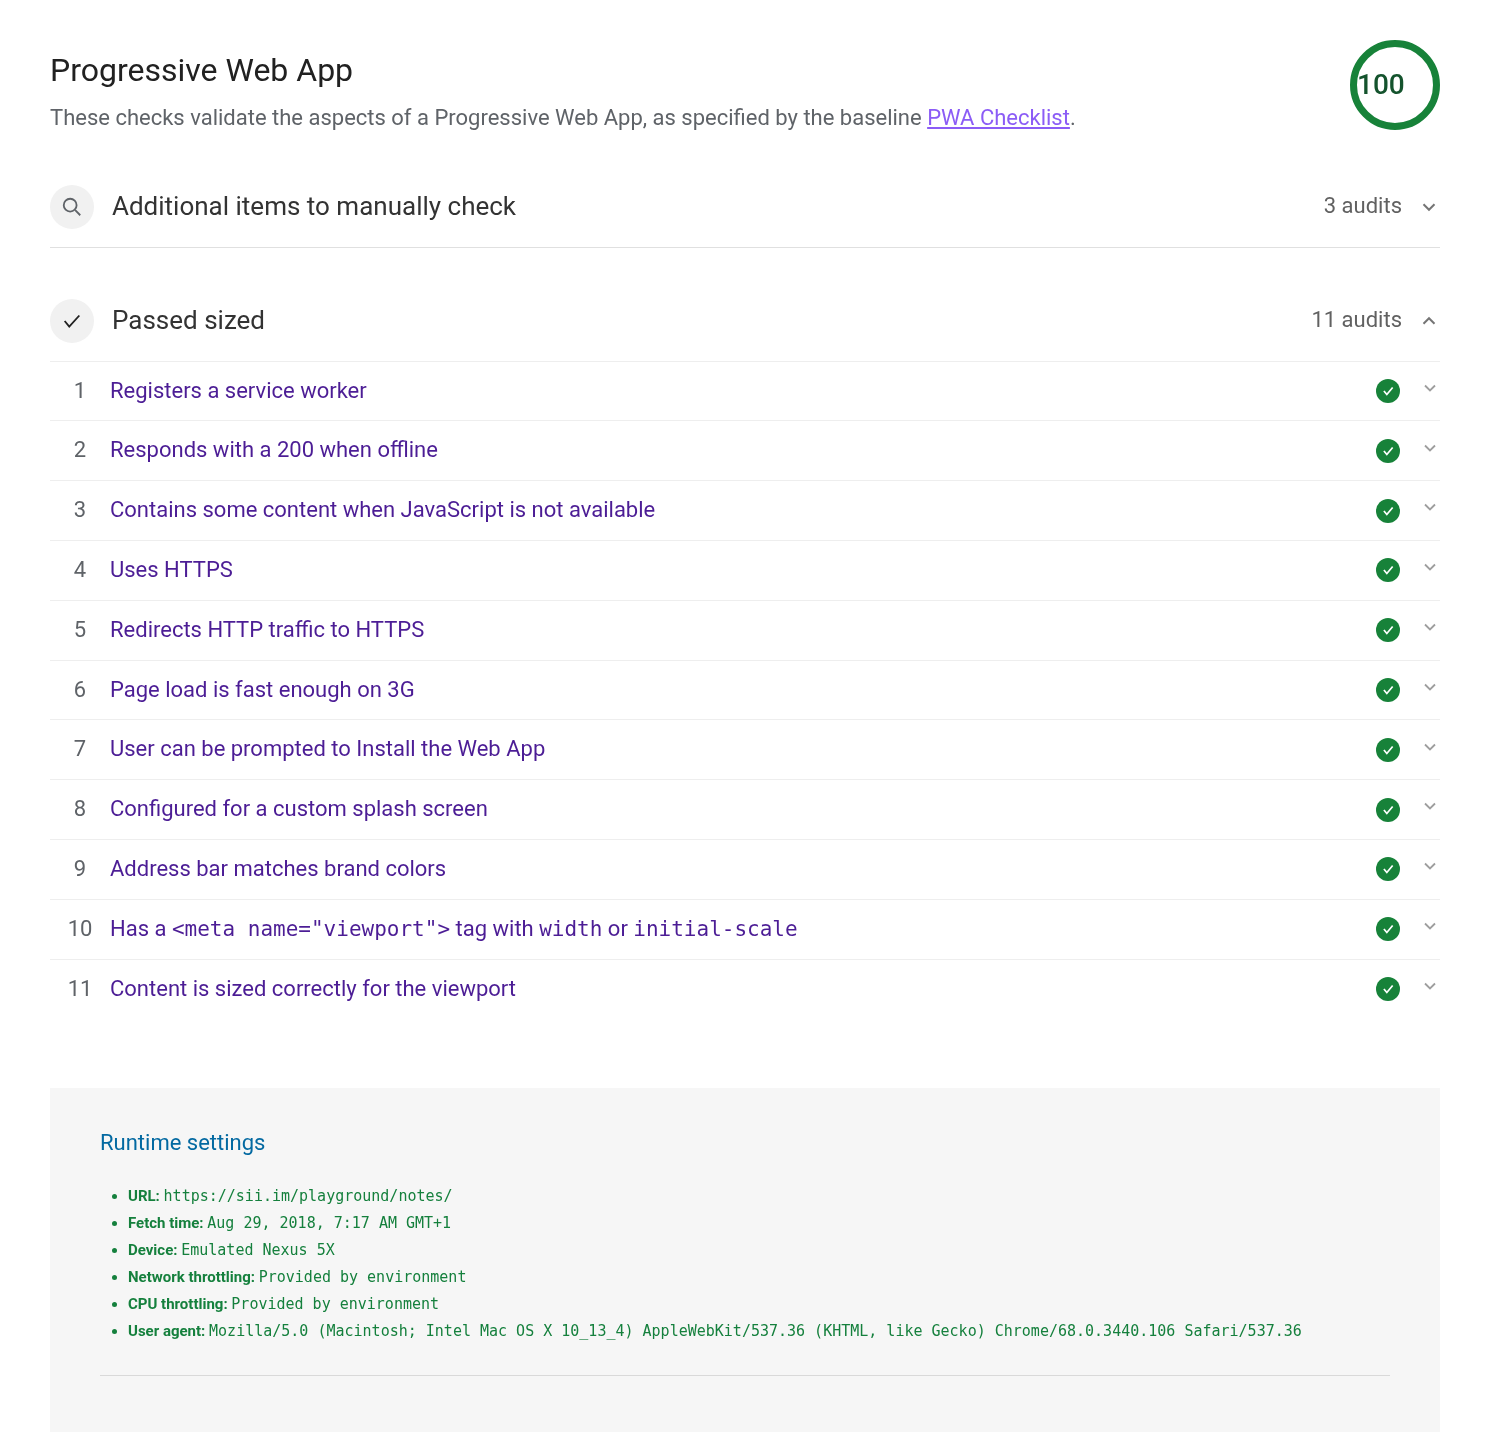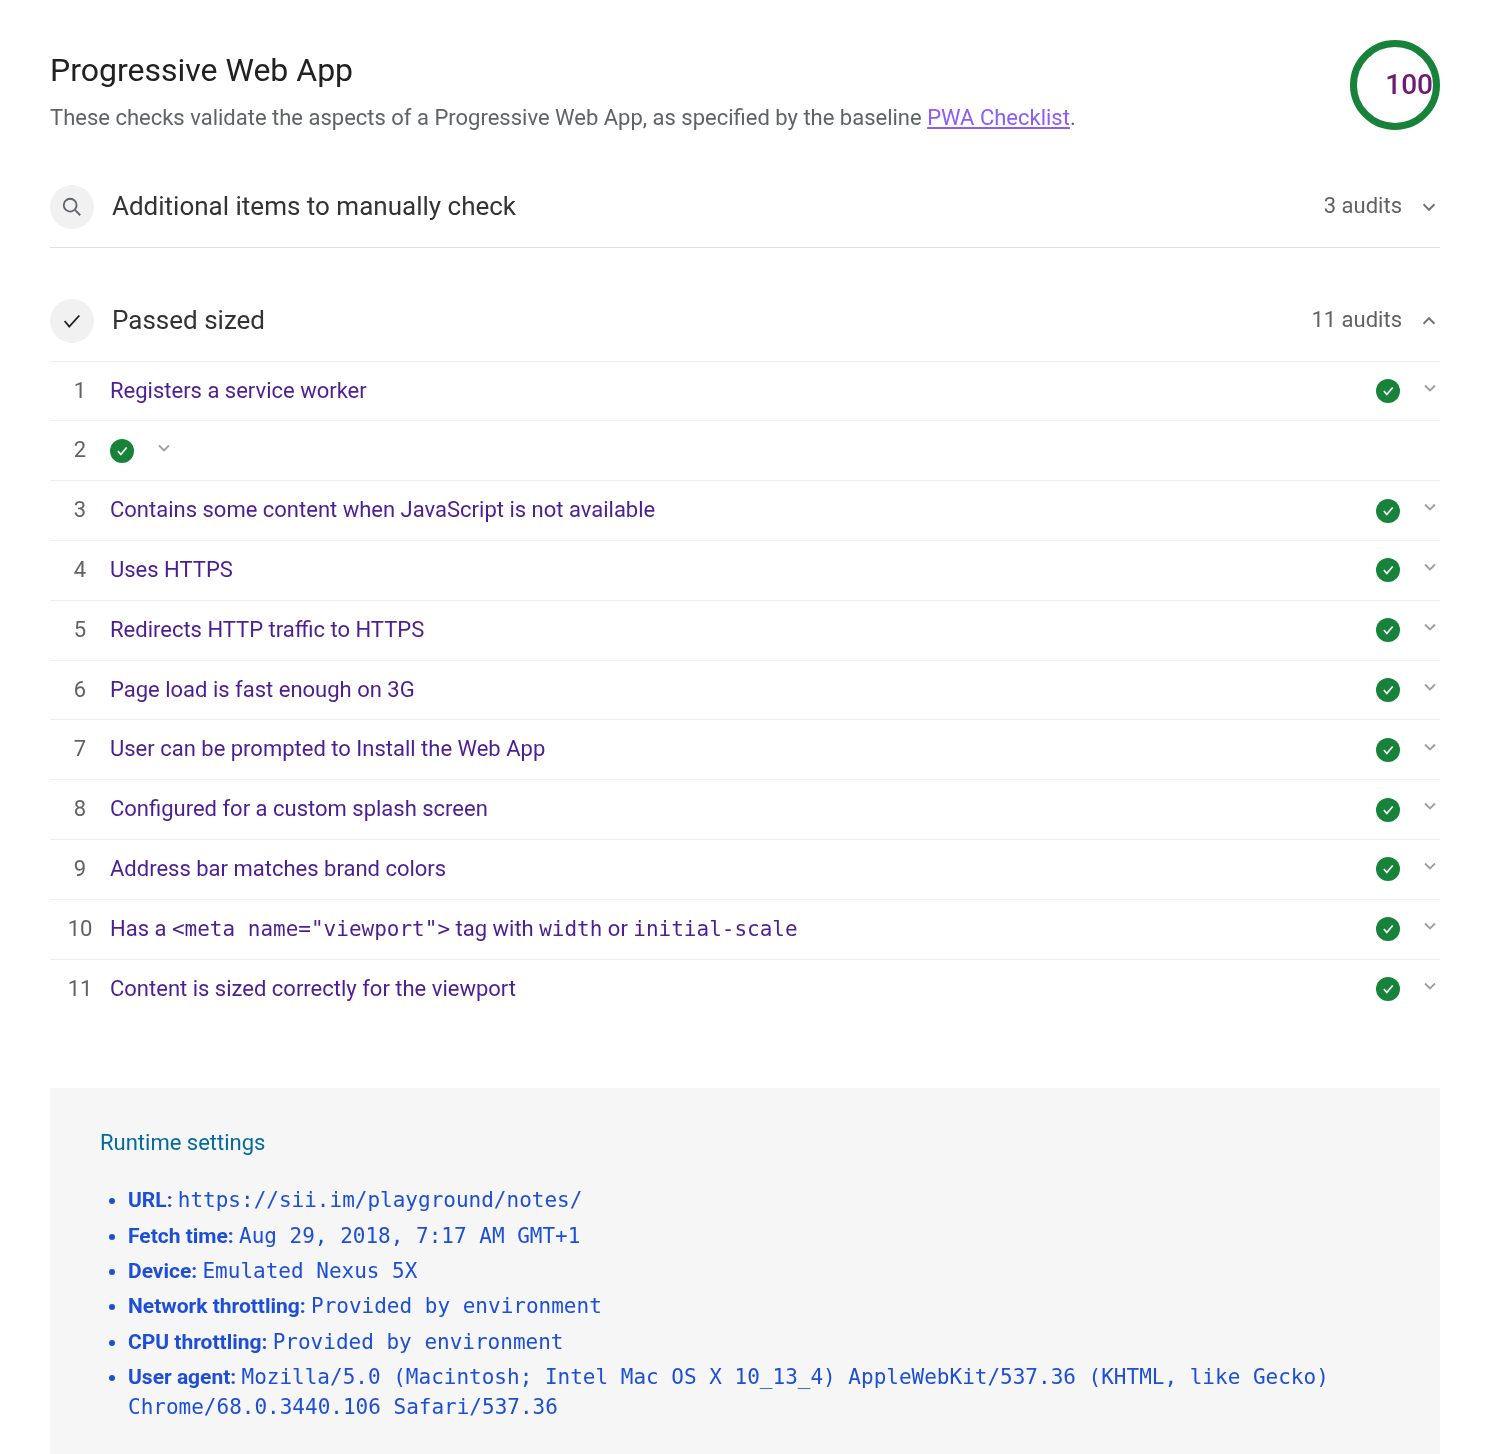--- a/index.html
+++ b/index.html
@@ -4,21 +4,21 @@
 <style>
   html,body{margin:0;padding:0;background:#fff;font-family:-apple-system,BlinkMacSystemFont,"Segoe UI",Roboto,Helvetica,Arial,sans-serif;color:#212121;font-size:18px;line-height:1.4;-webkit-font-smoothing:antialiased;}
   *{box-sizing:border-box;}
   .page{width:1490px;margin:0 auto;padding:40px 50px 50px;}
   
   .header{display:flex;justify-content:space-between;align-items:flex-start;}
   .header-left{max-width:1200px;}
   .title{font-size:32px;font-weight:400;color:#212121;margin:8px 0 10px;}
   .desc{font-size:22px;color:#5f6368;margin:0;}
   .desc a{color:#8b5cf6;text-decoration:underline;}
-  .score-ring{width:90px;height:90px;border:7px solid #178239;border-radius:50%;display:flex;align-items:center;justify-content:flex-end;font-size:28px;font-weight:500;color:#701a75;flex-shrink:0;}
+  .score-ring{width:90px;height:90px;border:7px solid #178239;border-radius:50%;display:flex;align-items:center;justify-content:flex-start;font-size:28px;font-weight:500;color:#14532d;flex-shrink:0;}
   
   .section{margin-top:45px;border-bottom:1px solid #e0e0e0;}
   .section.last{border-bottom:none;}
   .section-header{display:flex;align-items:center;padding:6px 0 18px;cursor:pointer;}
   .section-icon{width:44px;height:44px;border-radius:50%;background:#f1f1f1;display:flex;align-items:center;justify-content:center;flex-shrink:0;margin-right:18px;}
   .section-icon svg{width:22px;height:22px;stroke:#5f6368;fill:none;stroke-width:2;}
   .section-icon.check svg{stroke:#212121;}
   .section-title{font-size:26px;font-weight:400;color:#333;flex:1;}
   .section-count{font-size:22px;color:#616161;margin-right:16px;}
   .chev{width:22px;height:22px;stroke:#757575;fill:none;stroke-width:2.2;}
@@ -26,21 +26,21 @@
   .audit-row{display:flex;align-items:center;padding:14px 0;border-top:1px solid #eee;cursor:pointer;}
   .audit-num{width:60px;font-size:22px;color:#5f6368;text-align:center;font-variant-numeric:tabular-nums;}
   .audit-title{flex:1;font-size:22px;color:#4c1d95;}
   .audit-title code{font-family:ui-monospace,SFMono-Regular,Menlo,Consolas,monospace;font-size:21px;}
   .pass-badge{width:24px;height:24px;border-radius:50%;background:#178239;display:flex;align-items:center;justify-content:center;margin-right:20px;flex-shrink:0;}
   .pass-badge svg{width:14px;height:14px;stroke:#fff;fill:none;stroke-width:3;}
   .row-chev{width:20px;height:20px;stroke:#9e9e9e;fill:none;stroke-width:2.2;flex-shrink:0;}
   
   .runtime{margin-top:70px;background:#f6f6f6;padding:40px 50px 30px;}
   .runtime h3{font-size:22px;font-weight:400;color:#0369a1;margin:0 0 24px;}
-  .runtime ul{list-style:disc;margin:0 0 30px 0;padding-left:28px;font-size:21px;color:#1d4ed8;}
+  .runtime ul{list-style:disc;margin:0 0 30px 0;padding-left:28px;font-size:15px;color:#15803d;}
   .runtime li{padding:3px 0;}
   .runtime li b{font-weight:700;}
   .runtime li .mono{font-family:ui-monospace,SFMono-Regular,Menlo,Consolas,monospace;}
   .runtime hr{border:none;border-top:1px solid #d9d9d9;margin:0 0 26px;}
 </style>
 </head>
 <body>
 <div class="page">
 
 <div class="header">
@@ -92,20 +92,21 @@
             <svg viewBox="0 0 24 24">
               <polyline points="5 12 10 18 20 6"></polyline>
             </svg>
           </span>
           <span><svg class="row-chev" viewBox="0 0 24 24">
               <polyline points="6 9 12 15 18 9"></polyline>
             </svg></span>
         </div>
         <div class="audit-row">
           <span class="audit-num">2</span>
+          <span class="audit-title">Responds with a 200 when offline</span>
           <span class="pass-badge">
             <svg viewBox="0 0 24 24">
               <polyline points="5 12 10 18 20 6"></polyline>
             </svg>
           </span>
           <span><svg class="row-chev" viewBox="0 0 24 24">
               <polyline points="6 9 12 15 18 9"></polyline>
             </svg></span>
         </div>
         <div class="audit-row">

